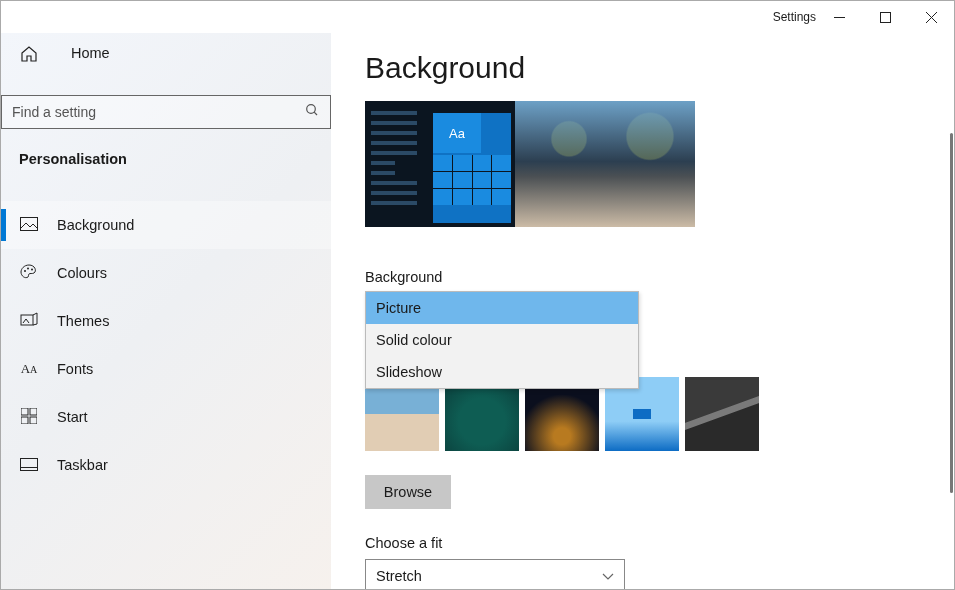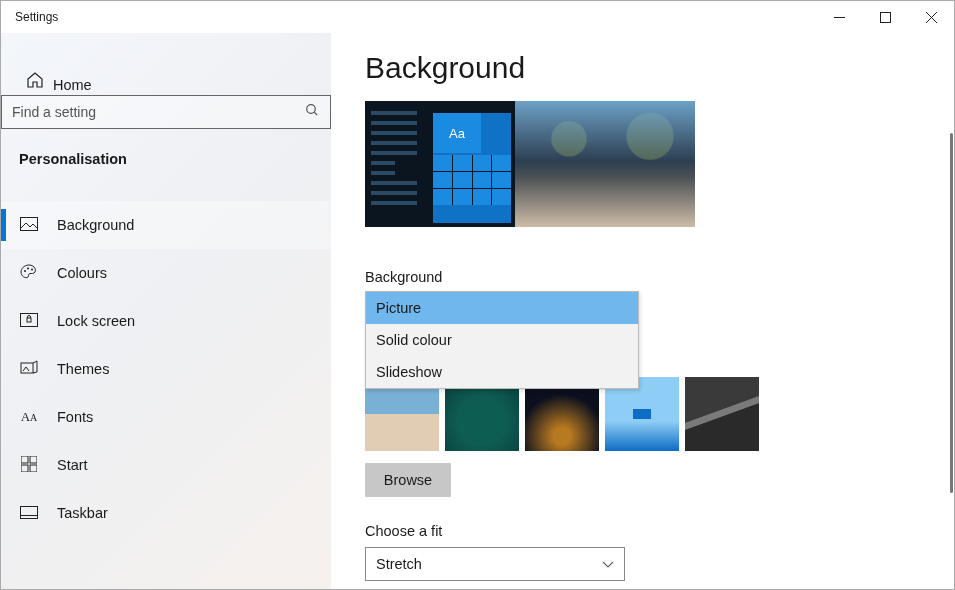--- a/index.html
+++ b/index.html
@@ -10,41 +10,42 @@
   background: #fff;
   width: 955px;
   height: 590px;
   overflow: hidden;
   border: 1px solid #aaa;
 }
 .titlebar {
   height: 32px;
   display: flex;
   align-items: center;
-  justify-content: space-between;
+  justify-content: flex-end;
   padding-left: 14px;
+  margin-left: 26px;
 }
 .titlebar .title { font-size: 12px; }
 .win-controls { display: flex; }
 .win-controls .btn {
   width: 46px; height: 32px;
   display: flex; align-items: center; justify-content: center;
   font-size: 13px;
 }
 .win-controls .btn svg { display: block; }
 .shell { display: flex; height: calc(590px - 34px); }
 .sidebar {
   width: 330px;
   background: linear-gradient(135deg, #f3f6fb 0%, #eef0f3 50%, #f6f1ed 100%);
   padding-top: 12px;
   position: relative;
 }
 .sidebutton {
-  height: 48px; display: flex; align-items: flex-end; gap: 8px;
-  padding-left: 24px; cursor: default;
+  height: 48px; display: flex; align-items: flex-start; gap: 32px;
+  padding-left: 18px; cursor: default;
 }
 .sidebutton .ic { width: 20px; text-align: center; font-size: 16px; }
 .sidebutton .lbl { font-size: 14.5px; }
 .cat-header { padding: 16px 18px 8px; font-weight: 600; font-size: 14.5px; }
 .searchbox {
   margin: 2px 0 6px;
   height: 34px;
   border: 1px solid #666;
   background: rgba(255,255,255,0.35);
   display: flex; align-items: center; justify-content: space-between;
@@ -118,21 +119,21 @@
 
 .thumb.t1 { background: linear-gradient(0deg,#e1cdb4 0 50%,#78b0d6 50% 100%); }
 .thumb.t2 { background: radial-gradient(circle at 50% 60%,#0e5d53 0 40%,#0a3a38 100%); }
 .thumb.t3 { background: radial-gradient(circle at 50% 80%,#b87a20 0 12%,#0b0f1e 60%); }
 .thumb.t4 { background: linear-gradient(180deg,#8ecdf6 0 60%,#0d6cc4 100%); position: relative; }
 .thumb.t4::after { content: ""; position: absolute; inset: 28px; background:
   linear-gradient(#0d6cc4,#0d6cc4) left/10px 10px no-repeat,
   linear-gradient(#0d6cc4,#0d6cc4) right/10px 10px no-repeat; }
 .thumb.t5 { background: linear-gradient(160deg,#3a3a3a 0 45%,#7a7a7a 46% 52%,#2a2a2a 53% 100%); }
 .browse-btn {
-  margin-top: 12px; width: 86px; height: 34px;
+  margin-top: 24px; width: 86px; height: 34px;
   background: #c7c7c7; border: none; font-size: 14.5px; text-align: center;
   display: flex; align-items: center; justify-content: center;
 }
 .fit-select {
   margin-top: 8px; width: 260px; height: 34px;
   border: 1px solid #888; display: flex; align-items: center;
   justify-content: space-between; padding: 8px 10px; font-size: 14.5px;
 }
 .scrollhint {
   position: absolute; right: 0; top: 0; bottom: 0; width: 6px;
@@ -206,30 +207,20 @@
               <path d="M9 1 C4 1 1 5 1 8 C1 12 5 15 8 13 C9 12 8 11 9 10 C10 9 12 10 14 9 C17 7 15 1 9 1 Z" fill="none" stroke="#222"></path>
               <circle cx="5" cy="7" r="1" fill="#222"></circle>
               <circle cx="8" cy="4.5" r="1" fill="#222"></circle>
               <circle cx="12" cy="5.5" r="1" fill="#222"></circle>
             </svg>
         </span>
         <span class="lbl">Colours</span>
       </div>
       <div class="navitem">
         <span class="ic">
-          <svg width="18" height="14" viewBox="0 0 18 14">
-              <rect x="0.5" y="0.5" width="17" height="13" fill="none" stroke="#222"></rect>
-              <rect x="7" y="5" width="4" height="4" fill="none" stroke="#222"></rect>
-              <path d="M7.5 5 v-1 a1.5 1.5 0 0 1 3 0 v1" fill="none" stroke="#222"></path>
-            </svg>
-        </span>
-        <span class="lbl">Lock screen</span>
-      </div>
-      <div class="navitem">
-        <span class="ic">
           <svg width="18" height="16" viewBox="0 0 18 16">
               <rect x="1" y="3" width="12" height="10" fill="none" stroke="#222"></rect>
               <path d="M13 3 L17 1 V12 L13 13" fill="none" stroke="#222"></path>
               <path d="M3 11 L6 7 L9 11" fill="none" stroke="#222"></path>
             </svg>
         </span>
         <span class="lbl">Themes</span>
       </div>
       <div class="navitem">
         <span class="ic" style="font-family:Georgia,serif;font-size:13px;">A<span style="font-size:10px;">A</span></span>

